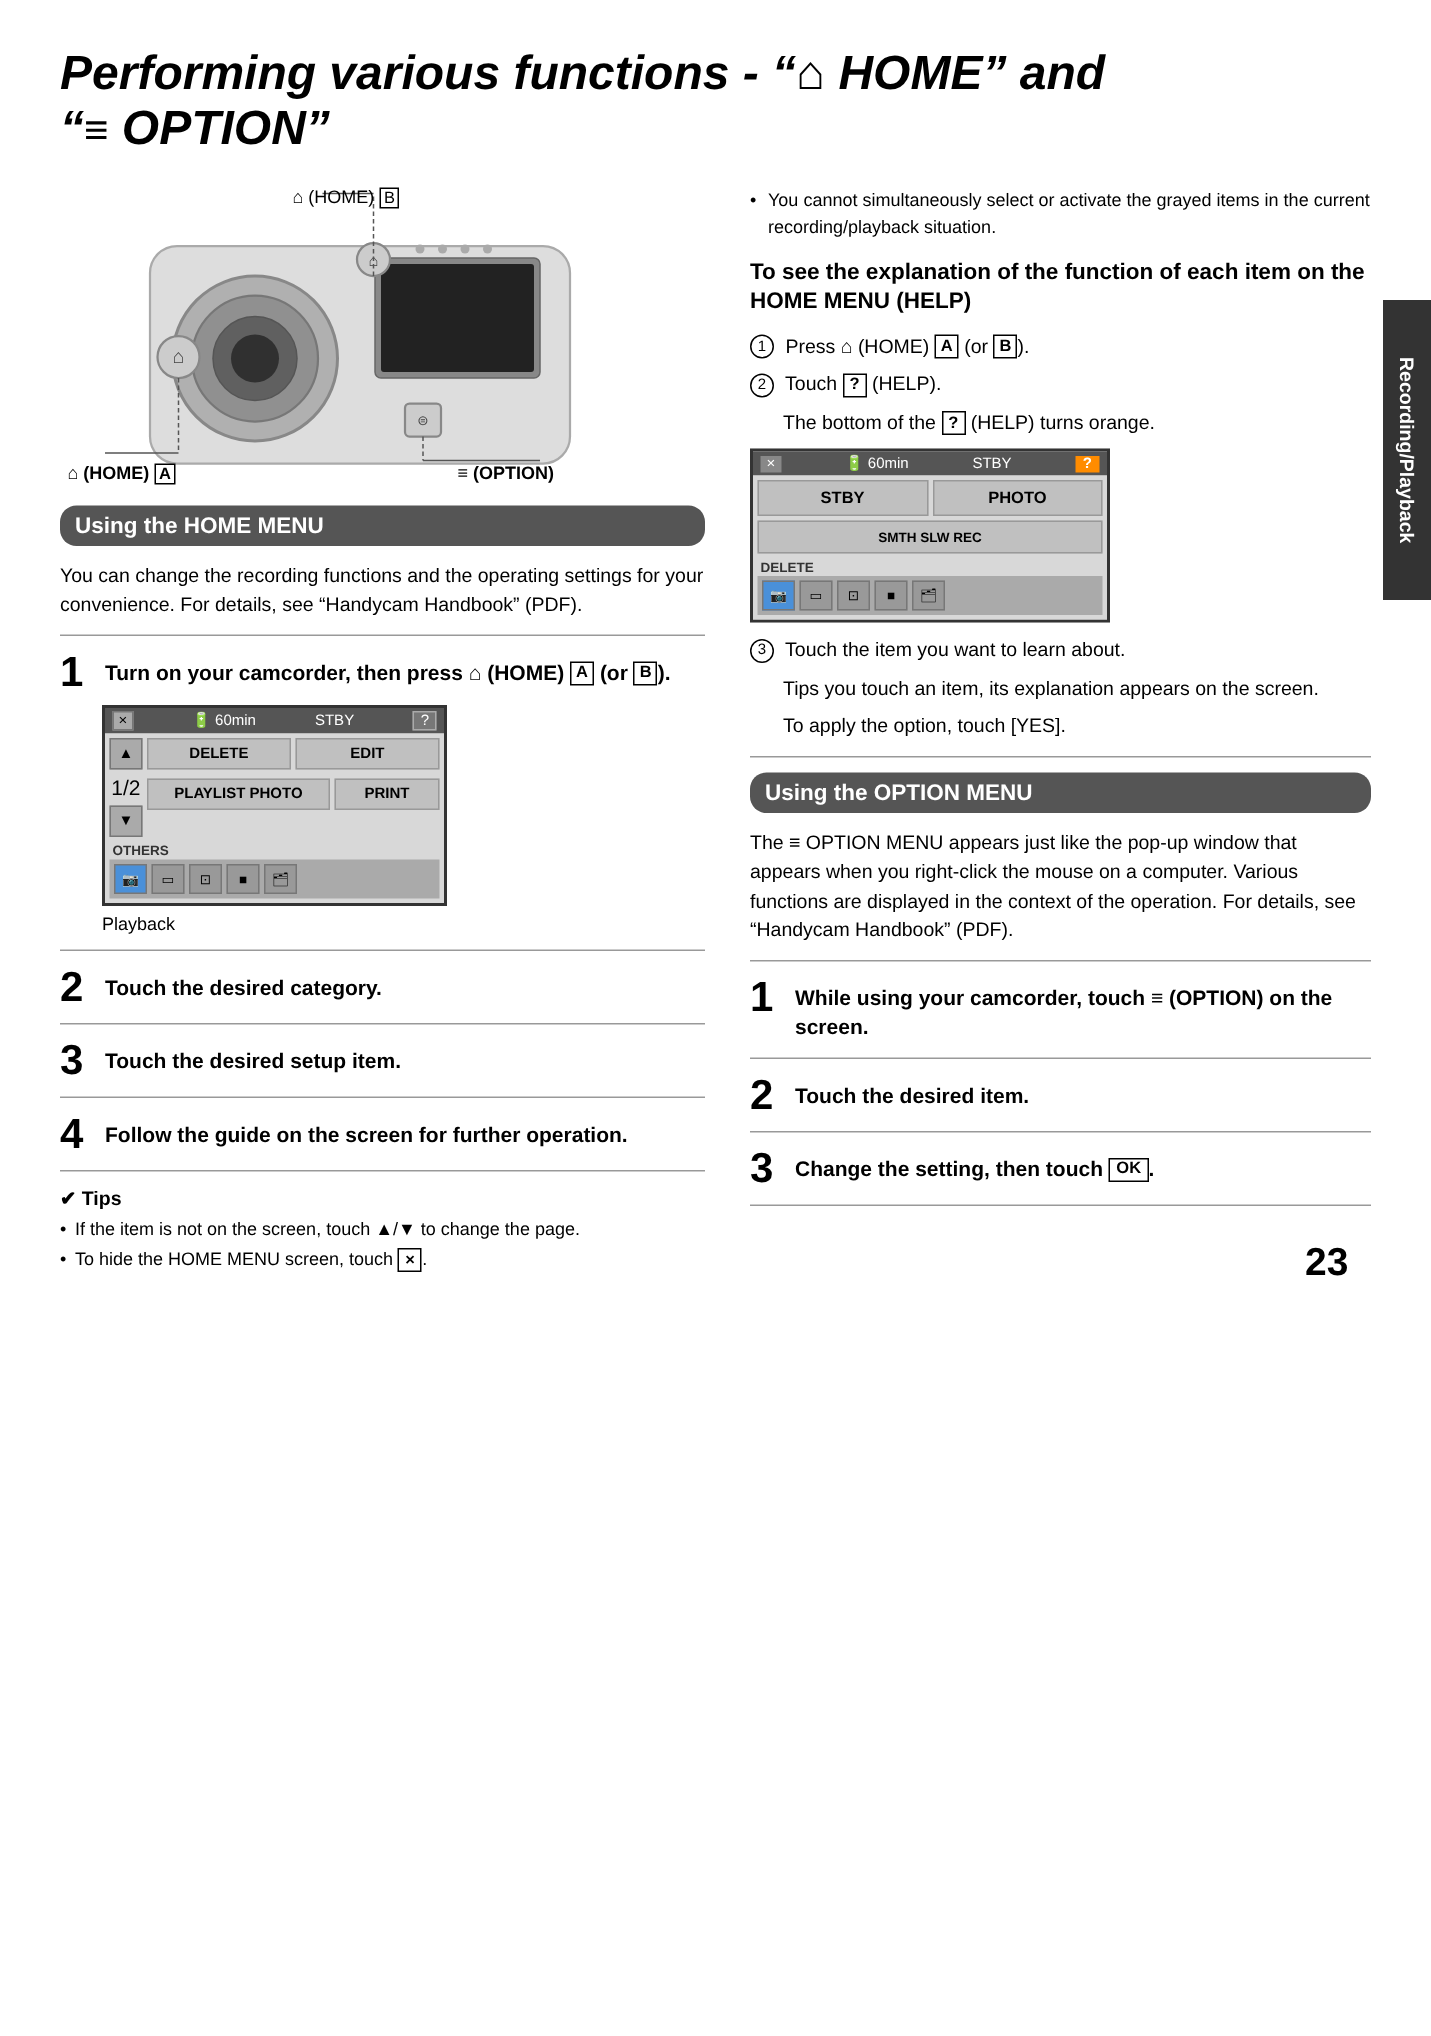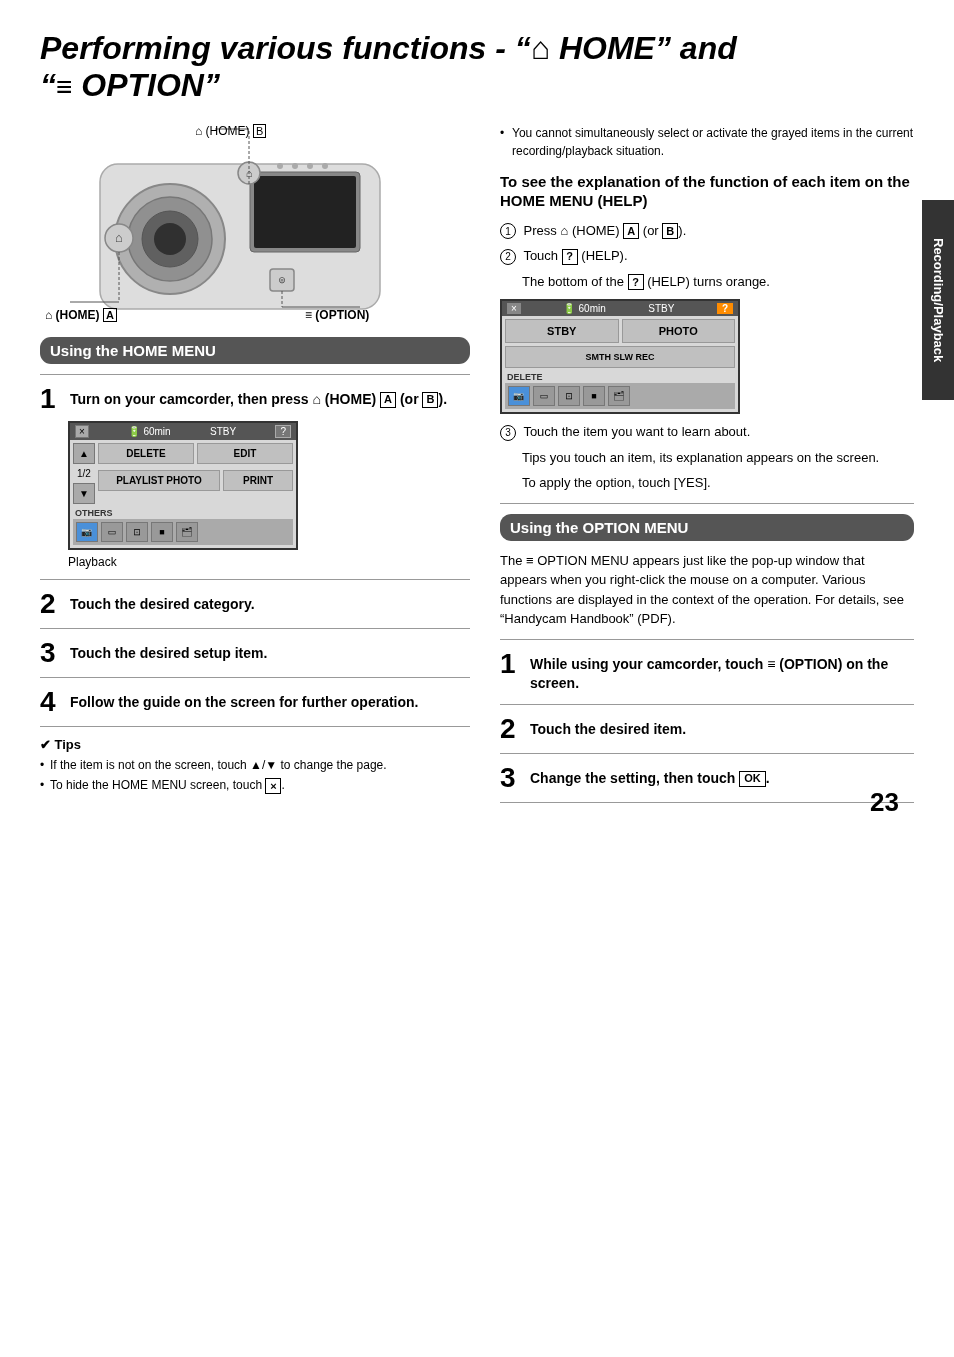--- a/index.html
+++ b/index.html
@@ -394,20 +394,21 @@
         </div>
         <div style="position:absolute; bottom:0; left:5px; font-size:12px; font-weight:bold;">
           ⌂ (HOME) <span style="border:1.5px solid #000; padding:0 2px; font-size:11px;">A</span>
         </div>
         <div style="position:absolute; bottom:0; left:265px; font-size:12px; font-weight:bold;">
           ≡ (OPTION)
         </div>
       </div>
 
       <div class="section-header">Using the HOME MENU</div>
+      <p class="section-text">You can change the recording functions and the operating settings for your convenience. For details, see “Handycam Handbook” (PDF).</p>
 
       <hr class="divider">
 
       <div class="step-row">
         <div class="step-num-big">1</div>
         <div class="step-desc">
           Turn on your camcorder, then press ⌂ (HOME) <span class="kbd">A</span> (or <span class="kbd">B</span>).
         </div>
       </div>
 
@@ -415,21 +416,21 @@
         <div class="screen-top-bar">
           <span class="screen-arr">×</span>
           <span>🔋 60min</span>
           <span>STBY</span>
           <span style="border:1.5px solid #aaa; padding:0 4px; background:#777;">?</span>
         </div>
         <div class="screen-body">
           <div style="display:flex; gap:3px; margin-bottom:3px; align-items:stretch;">
             <div style="display:flex; flex-direction:column; gap:3px;">
               <div class="screen-arr" style="text-align:center; padding:4px 5px;">▲</div>
-              <div style="font-size:10px; text-align:center; padding:1px;">1/2</div>
+              <div style="font-size:14px; text-align:center; padding:1px;">1/2</div>
               <div class="screen-arr" style="text-align:center; padding:4px 5px;">▼</div>
             </div>
             <div style="flex:1; display:flex; flex-direction:column; gap:3px;">
               <div class="screen-row">
                 <div class="screen-btn">DELETE</div>
                 <div class="screen-btn">EDIT</div>
               </div>
               <div class="screen-row">
                 <div class="screen-btn wide">PLAYLIST PHOTO</div>
                 <div class="screen-btn">PRINT</div>

